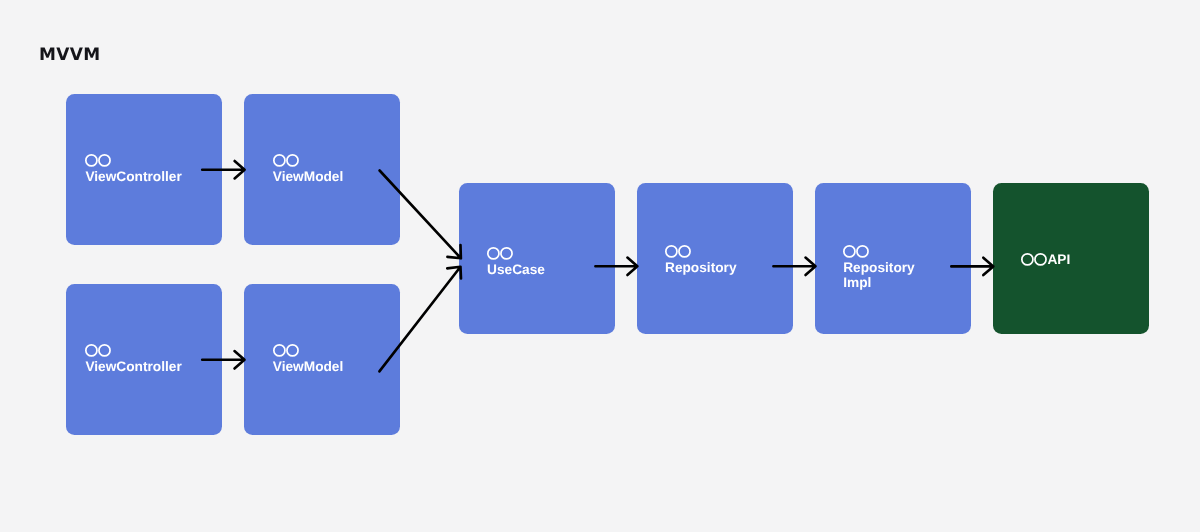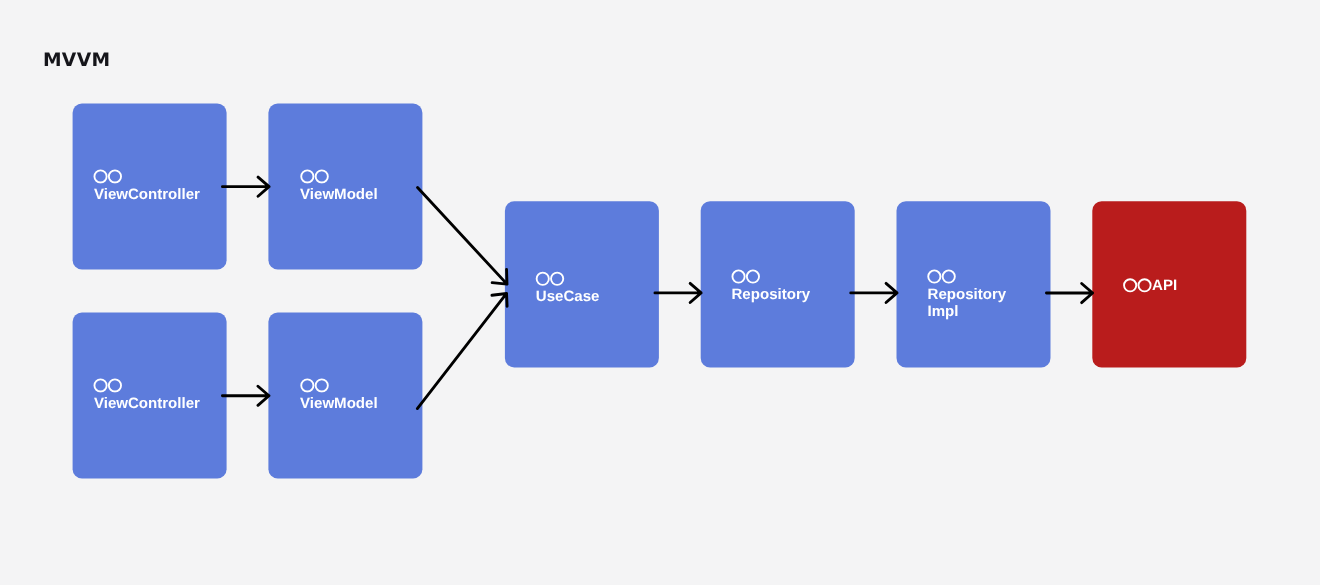--- a/index.html
+++ b/index.html
@@ -25,21 +25,21 @@
     letter-spacing: 0.3px;
     color: #15151a;
     white-space: nowrap;
     line-height: 1;
   }
 
   .node {
     position: absolute;
     background: #5d7cdc;
     border-radius: 8.5px;
-    width: 140px;
+    width: 156px;
     height: 151px;
   }
   .node-body { position: absolute; white-space: nowrap; }
   .node-icon { display: block; line-height: 0; font-size: 0; }
   .icon-svg { display: block; margin: -1px; }
   .node-label {
     display: block;
     color: #ffffff;
     font-size: 13.7px;
     font-weight: bold;
@@ -144,21 +144,21 @@
         <span class="node-icon">
             <svg class="icon-svg" width="27.9" height="14.8" viewBox="-1.0 -1.0 27.9 14.8">
               <circle cx="6.4" cy="6.4" r="5.55" fill="none" stroke="#ffffff" stroke-width="1.7"></circle>
               <circle cx="19.5" cy="6.4" r="5.55" fill="none" stroke="#ffffff" stroke-width="1.7"></circle>
             </svg>
           </span>
         <span class="node-label" style="color: rgb(255, 255, 255);">Repository
 Impl</span>
       </div>
     </div>
-    <div class="node" style="left: 993px; top: 182.5px; background: #b91c1c;">
+    <div class="node" style="left: 993px; top: 182.5px; background: #14532d;">
       <div class="node-body inline" style="left:28.1px;top:70.2px;">
         <span class="node-icon">
             <svg class="icon-svg" width="27.9" height="14.8" viewBox="-1.0 -1.0 27.9 14.8">
               <circle cx="6.4" cy="6.4" r="5.55" fill="none" stroke="#ffffff" stroke-width="1.7"></circle>
               <circle cx="19.5" cy="6.4" r="5.55" fill="none" stroke="#ffffff" stroke-width="1.7"></circle>
             </svg>
           </span>
         <span class="node-label" style="color: rgb(255, 255, 255);">API</span>
       </div>
     </div>

